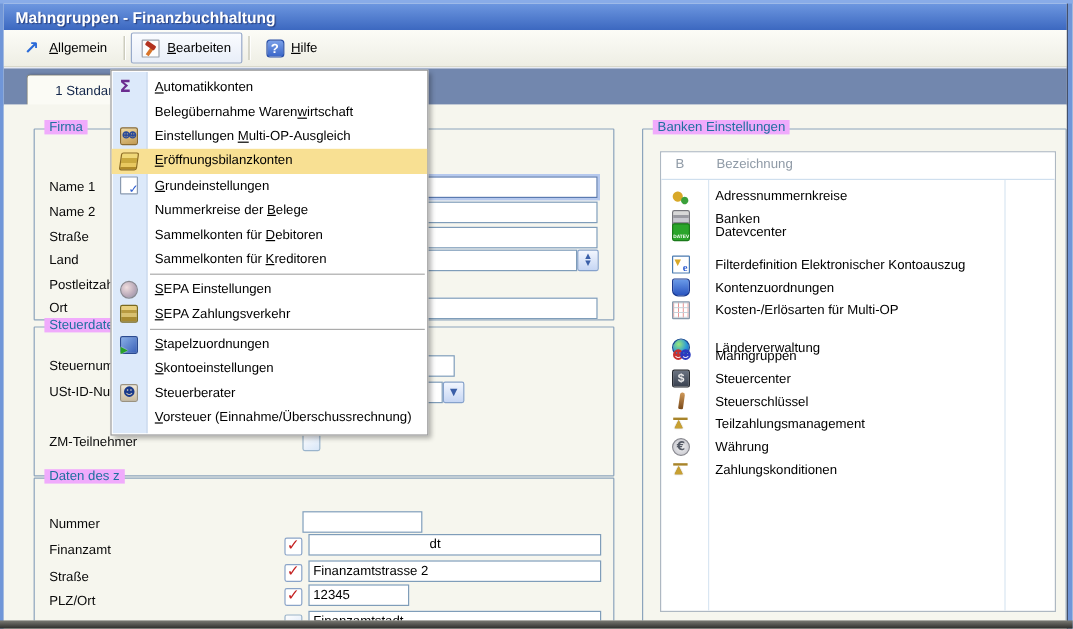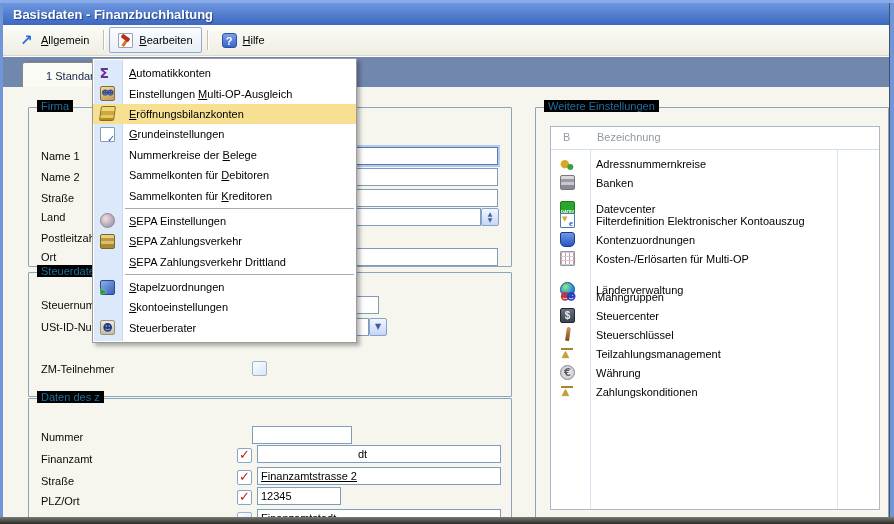--- a/index.html
+++ b/index.html
@@ -25,21 +25,21 @@
   .tb-label{white-space:nowrap}
   
   .tabstrip{position:absolute;left:3px;top:56px;width:886px;height:31px;background:#7287ae;border-top:1px solid #fff}
   .tab{position:absolute;left:19px;top:5px;height:26px;min-width:80px;background:#fbfbf5;
     border:1px solid #8a8a7e;border-bottom:none;border-radius:3px 3px 0 0;
     display:flex;align-items:center;justify-content:center;padding:0 10px;color:#13264a;box-shadow:2px 0 2px rgba(0,0,30,.25)}
   
   .content{position:absolute;left:3px;top:87px;width:886px;height:430px;background:#f6f6ee;overflow:hidden}
   
   .fs{position:absolute;border:1px solid #8ca4bc;border-radius:1px}
-  .fs .legend{position:absolute;top:-8px;left:8px;background:#000000;padding:0 4px;color:#1f6f9f;white-space:nowrap}
+  .fs .legend{position:absolute;top:-8px;left:8px;background:#f0abfc;padding:0 4px;color:#1f6f9f;white-space:nowrap}
   .flabel{position:absolute;color:#0a0a0a;white-space:nowrap}
   .inp{position:absolute;height:18px;background:#fff;border:1px solid #7f9db9;box-sizing:border-box;
        font:11px "Liberation Sans",sans-serif;padding:0 3px;color:#000;border-radius:0}
   .inp.focused{border-color:#5a7ab0;box-shadow:0 0 0 2px #b6c9ee}
   .inp.indent{padding-left:100px}
   .btn-sq{position:absolute;width:18px;height:18px;box-sizing:border-box;background:linear-gradient(#f2f6fe,#c6d6f4);
       border:1px solid #86a2cc;border-radius:2px;display:flex;flex-direction:column;align-items:center;justify-content:center;
       color:#3a5fa8;font-family:"DejaVu Sans",sans-serif}
   .btn-sq .a{font-size:6px;line-height:6px}
   .btn-sq .d1{font-size:8px;line-height:8px}
@@ -108,21 +108,21 @@
   .scales-icon::before{content:"▲";position:absolute;left:2px;top:3px;color:#c8a030;font-size:9px;text-shadow:0 0 1px #7a5a10}
   .scales-icon::after{content:"";position:absolute;left:1px;top:2px;width:12px;height:2px;background:#a8842a}
   .coin-icon{background:radial-gradient(#f2f2f2,#bfbfc8);border:1px solid #88888f;border-radius:50%;box-sizing:border-box}
   .coin-icon::before{content:"€";position:absolute;inset:0;text-align:center;color:#555a66;font:bold 10px/13px "DejaVu Sans",sans-serif}
   u{text-decoration:underline}
 </style>
 </head>
 <body>
 
 <div class="titlebar">
-  <span class="txt">Basisdaten - Finanzbuchhaltung</span>
+  <span class="txt">Mahngruppen - Finanzbuchhaltung</span>
 </div>
 
 <div class="toolbar">
     <div class="tb-btn">
       <span class="ic arrow-icon"></span>
       <span class="tb-label"><u>A</u>llgemein</span>
     </div>
     <div class="tb-sep"></div>
     <div class="tb-btn active">
       <span class="ic hammer-icon"></span>
@@ -180,46 +180,46 @@
     <span class="legend">Daten des z</span>
     <span class="flabel" style="left:12px;top:32px">Nummer</span>
     <span class="flabel" style="left:12px;top:54px">Finanzamt</span>
     <span class="flabel" style="left:12px;top:76px">Straße</span>
     <span class="flabel" style="left:12px;top:96px">PLZ/Ort</span>
 
     <input class="inp" style="left: 223px; top: 27px; width: 100px;" value="">
     <div class="cb on" style="left:208px;top:49px"></div>
     <input class="inp indent" style="left: 228px; top: 46px; width: 244px;" value="dt">
     <div class="cb on" style="left:208px;top:71px"></div>
-    <input class="inp" style="left: 228px; top: 68px; width: 244px; text-decoration: underline;" value="Finanzamtstrasse 2">
+    <input class="inp" style="left: 228px; top: 68px; width: 244px;" value="Finanzamtstrasse 2">
     <div class="cb on" style="left:208px;top:91px"></div>
     <input class="inp" style="left: 228px; top: 88px; width: 84px;" value="12345">
     <div class="cb off" style="left:208px;top:113px"></div>
     <input class="inp" style="left: 228px; top: 110px; width: 244px;" value="Finanzamtstadt">
   </div>
 
   <div class="fs" style="left:532px;top:20px;width:352px;height:410px">
-    <span class="legend">Weitere Einstellungen</span>
+    <span class="legend">Banken Einstellungen</span>
     <div class="list">
       <div class="vline" style="left:39px"></div>
       <div class="vline" style="left:286px"></div>
       <div class="hdr">
         <span style="left:12px">B</span>
         <span style="left:46px">Bezeichnung</span>
       </div>
       <div id="weitere-rows">
           <div class="lrow" style="top: 27px;">
             <span class="lic ic address-icon"></span>
             <span class="ltxt">Adressnummernkreise</span>
           </div>
           <div class="lrow" style="top: 46px;">
             <span class="lic ic banks-icon"></span>
             <span class="ltxt">Banken</span>
           </div>
-          <div class="lrow" style="top: 72px; text-align: right;">
+          <div class="lrow" style="top: 57px; text-align: right;">
             <span class="lic ic datev-icon"></span>
             <span class="ltxt">Datevcenter</span>
           </div>
           <div class="lrow" style="top: 84px;">
             <span class="lic ic filter-icon"></span>
             <span class="ltxt">Filterdefinition Elektronischer Kontoauszug</span>
           </div>
           <div class="lrow" style="top: 103px;">
             <span class="lic ic folder-icon"></span>
             <span class="ltxt">Kontenzuordnungen</span>
@@ -264,20 +264,24 @@
 <div class="menu">
   <div class="gutter"></div>
   <div id="menu-items" style="position:relative">
       <div class="menu-item">
         <span class="mic">
           <span class="ic sum-icon"></span>
         </span>
         <span class="mlabel"><u>A</u>utomatikkonten</span>
       </div>
       <div class="menu-item">
+        <span class="mic"></span>
+        <span class="mlabel">Belegübernahme Waren<u>w</u>irtschaft</span>
+      </div>
+      <div class="menu-item">
         <span class="mic">
           <span class="ic multiop-icon"></span>
         </span>
         <span class="mlabel">Einstellungen <u>M</u>ulti-OP-Ausgleich</span>
       </div>
       <div class="menu-item hl">
         <span class="mic">
           <span class="ic books-icon"></span>
         </span>
         <span class="mlabel"><u>E</u>röffnungsbilanzkonten</span>
@@ -306,40 +310,40 @@
           <span class="ic globe-gray-icon"></span>
         </span>
         <span class="mlabel"><u>S</u>EPA Einstellungen</span>
       </div>
       <div class="menu-item">
         <span class="mic">
           <span class="ic money-icon"></span>
         </span>
         <span class="mlabel"><u>S</u>EPA Zahlungsverkehr</span>
       </div>
-      <div class="menu-item">
-        <span class="mic"></span>
-        <span class="mlabel"><u>S</u>EPA Zahlungsverkehr Drittland</span>
-      </div>
       <div class="menu-sep"></div>
       <div class="menu-item">
         <span class="mic">
           <span class="ic book-arrow-icon"></span>
         </span>
         <span class="mlabel"><u>S</u>tapelzuordnungen</span>
       </div>
       <div class="menu-item">
         <span class="mic"></span>
         <span class="mlabel"><u>S</u>kontoeinstellungen</span>
       </div>
       <div class="menu-item">
         <span class="mic">
           <span class="ic advisor-icon"></span>
         </span>
         <span class="mlabel">Steuerberater</span>
+      </div>
+      <div class="menu-item">
+        <span class="mic"></span>
+        <span class="mlabel"><u>V</u>orsteuer (Einnahme/Überschussrechnung)</span>
       </div>
     </div>
 </div>
 
 <div class="frame frame-left"></div>
 <div class="frame frame-right"></div>
 <div class="frame frame-top"></div>
 <div class="frame frame-bottom"></div>
 
 </body></html>

